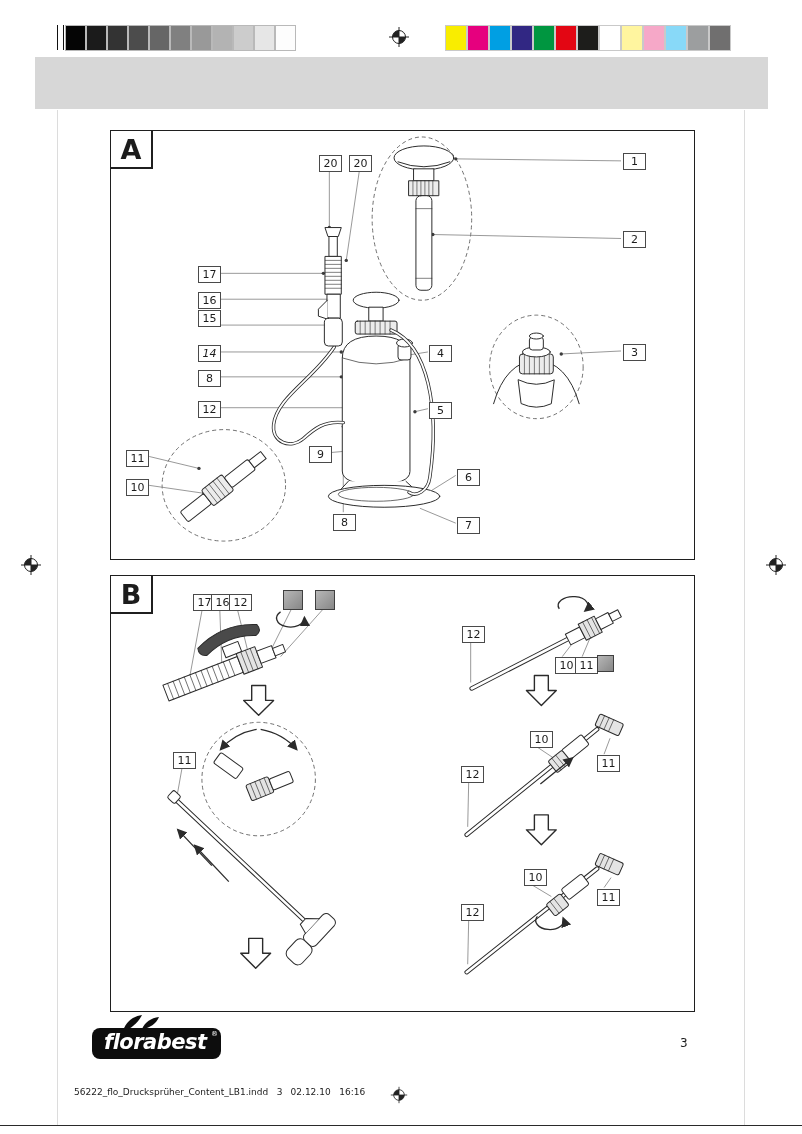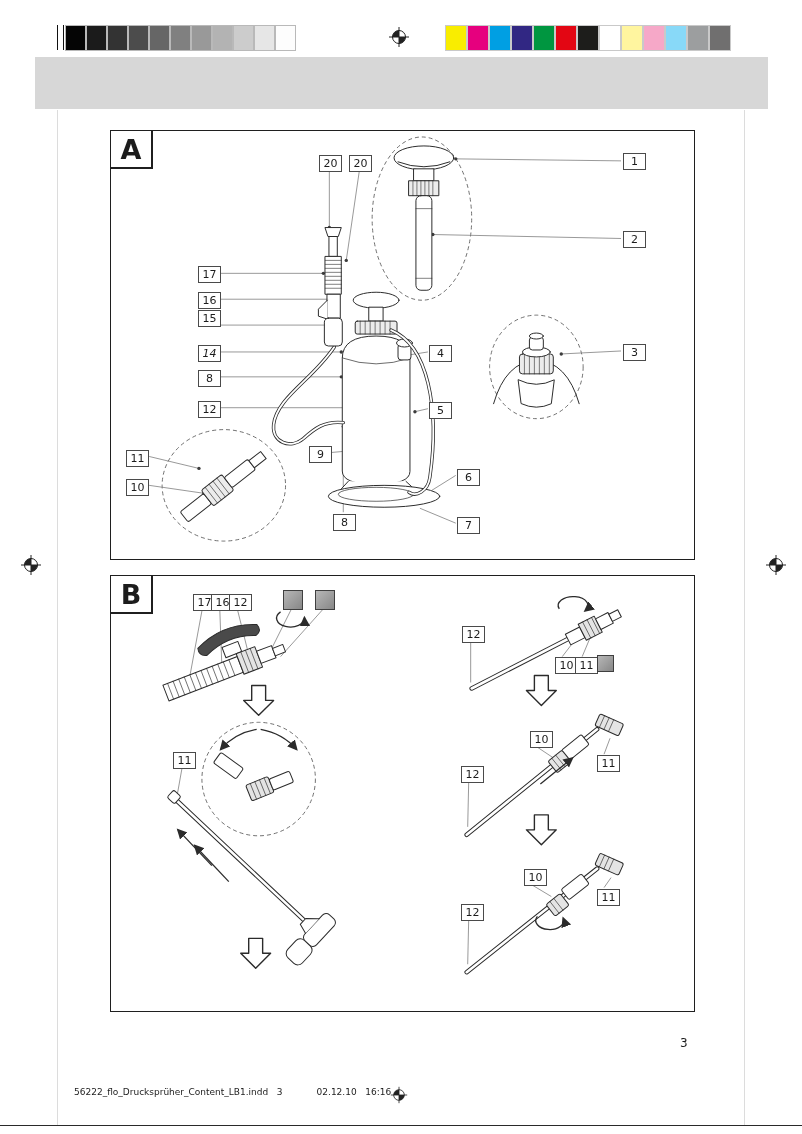--- a/index.html
+++ b/index.html
@@ -49,21 +49,21 @@
 
   
   .logo{position:absolute;left:92px;top:1028px;z-index:2;}
   .logo-box{position:relative;background:#0d0d0d;color:#fff;border-radius:8px;
             padding:4px 14px 6px 12px;font-style:italic;font-weight:bold;font-size:21px;
             letter-spacing:-0.5px;line-height:1;}
   .logo-leaf{position:absolute;top:-13px;left:30px;z-index:3;}
   .logo-reg{position:absolute;top:3px;right:3px;font-size:7px;font-style:normal;font-weight:normal;}
   .page-num{position:absolute;left:680px;top:1036px;font-size:12px;}
   .footer-line{position:absolute;left:74px;top:1087px;font-size:9px;white-space:pre;display:flex;}
-  .footer-line .dt{margin-left:34px;}
+  .footer-line .dt{margin-left:8px;}
   .regmark{position:absolute;z-index:2;}
 </style>
 </head>
 <body>
 
 <div class="page">
 
   <div class="trim" style="left:57px;top:25px;"></div>
   <div class="trim" style="left:63px;top:25px;"></div>
 
@@ -395,20 +395,30 @@
 
     <div class="co" style="left:419px;top:155px;">10</div>
     <div class="co" style="left:350px;top:190px;">12</div>
     <div class="co" style="left:486px;top:179px;">11</div>
 
     <div class="co" style="left:413px;top:293px;">10</div>
     <div class="co" style="left:486px;top:313px;">11</div>
     <div class="co" style="left:350px;top:328px;">12</div>
   </section>
 
+  <div class="logo">
+    <svg class="logo-leaf" width="40" height="16" viewBox="0 0 40 16">
+      <path d="M1,16 C4,6 12,1 20,0 C16,8 9,14 1,16 Z" fill="#0d0d0d"></path>
+      <path d="M20,14 C23,7 29,3 37,2 C34,9 28,13 20,14 Z" fill="#0d0d0d"></path>
+    </svg>
+    <div class="logo-box">
+      <span>florabest</span>
+      <span class="logo-reg">®</span>
+    </div>
+  </div>
 
   <div class="page-num">3</div>
 
   <div class="footer-line">
     <span>56222_flo_Drucksprüher_Content_LB1.indd   3</span>
     <span class="dt">02.12.10   16:16</span>
   </div>
   <svg class="regmark" style="left:390px;top:1086px;" width="18" height="18" viewBox="-11 -11 22 22">
     <line x1="-10" y1="0" x2="10" y2="0" stroke="#222" stroke-width="1"></line>
     <line x1="0" y1="-10" x2="0" y2="10" stroke="#222" stroke-width="1"></line>

